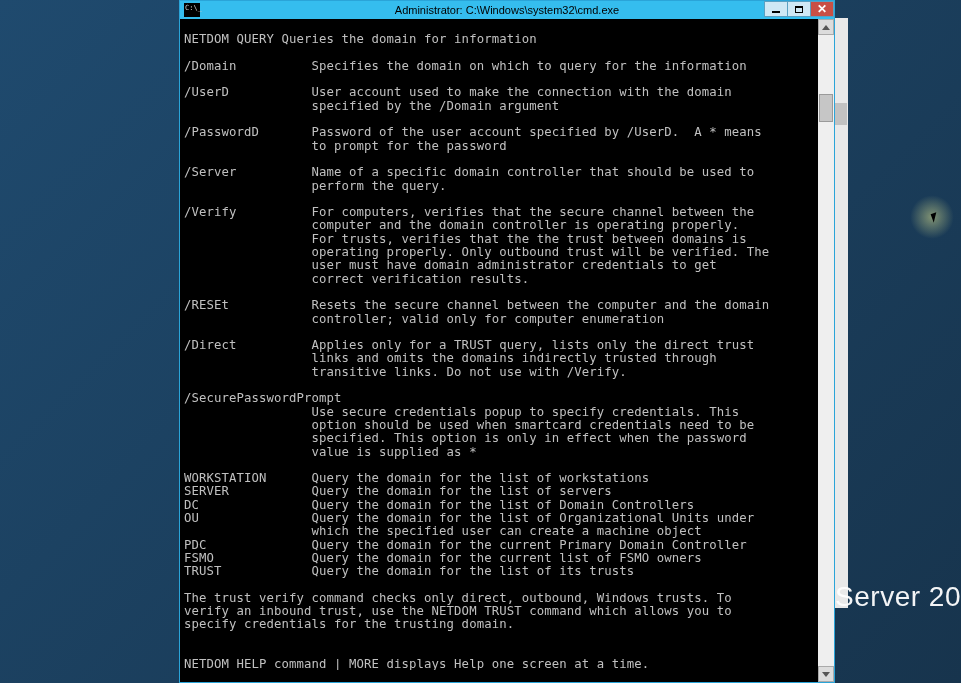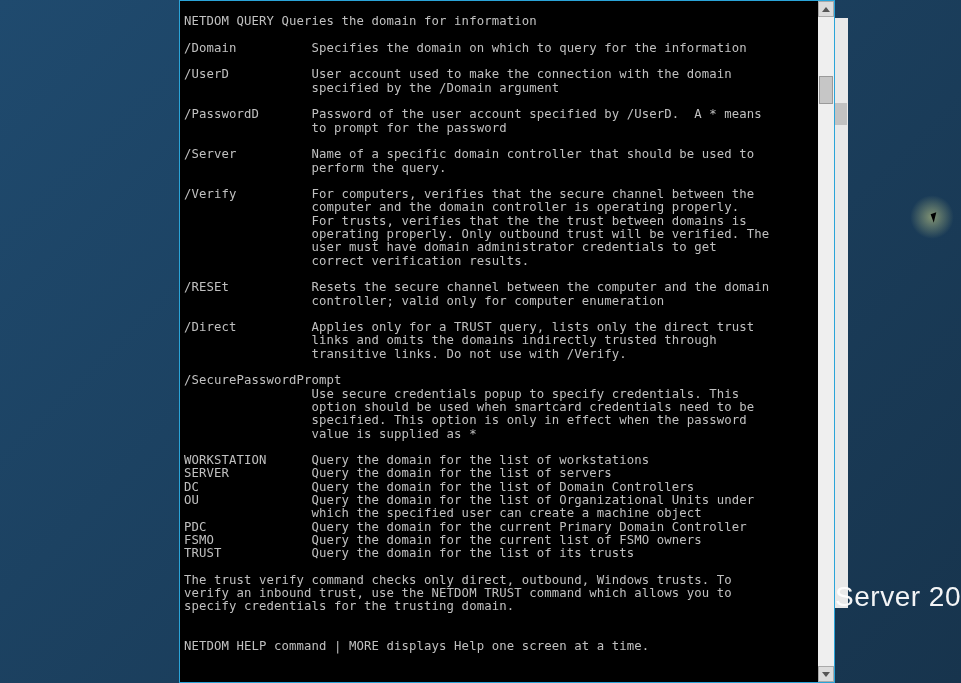--- a/index.html
+++ b/index.html
@@ -205,20 +205,35 @@
 
 <div class="desktop">
 
   <div class="bg-scroll-hint">
     <div class="bg-thumb"></div>
   </div>
 
   <div class="watermark">ws Server 20</div>
 
   <div class="window">
+    <div class="titlebar">
+      <div class="sys-icon"></div>
+      <div class="title-text">Administrator: C:\Windows\system32\cmd.exe</div>
+      <div class="win-controls">
+        <div class="win-btn" title="Minimize">
+            <div class="glyph-min"></div>
+          </div>
+        <div class="win-btn" title="Maximize">
+            <div class="glyph-max"></div>
+          </div>
+        <div class="win-btn close" title="Close">
+            <span class="glyph-close">✕</span>
+          </div>
+      </div>
+    </div>
     <div class="client-area">
       <pre class="console" id="console">NETDOM QUERY Queries the domain for information
 
 /Domain          Specifies the domain on which to query for the information
 
 /UserD           User account used to make the connection with the domain
                  specified by the /Domain argument
 
 /PasswordD       Password of the user account specified by /UserD.  A * means
                  to prompt for the password

